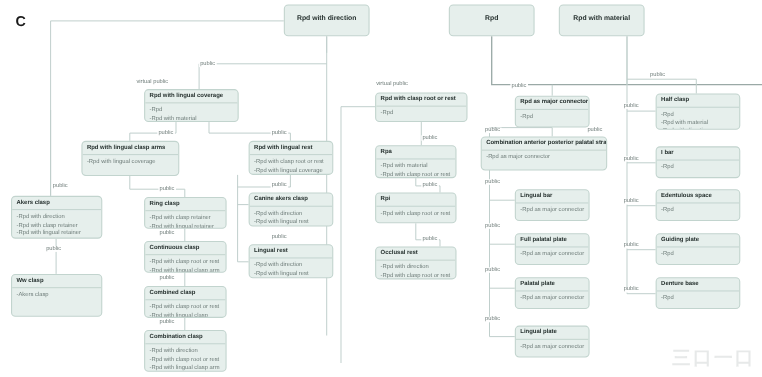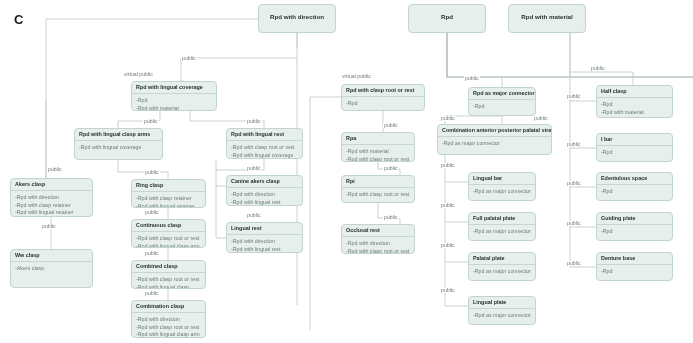--- a/index.html
+++ b/index.html
@@ -84,20 +84,21 @@
       <path d="M570 101 L596 101"></path>
       <path d="M570 148 L596 148"></path>
       <path d="M570 187 L596 187"></path>
       <path d="M570 227 L596 227"></path>
       <path d="M570 267 L596 267"></path>
     </g>
   </svg>
 
   <div class="panel-letter" style="left:14px;top:12px;">C</div>
 
+  <div class="watermark">三口一口</div>
 
 <div class="node big" style="left: 258px; top: 4px; width: 78px; height: 29px;">
       <div class="title">Rpd with direction</div>
     </div>
     <div class="node big" style="left: 408px; top: 4px; width: 78px; height: 29px;">
       <div class="title">Rpd</div>
     </div>
     <div class="node big" style="left: 508px; top: 4px; width: 78px; height: 29px;">
       <div class="title">Rpd with material</div>
     </div>

